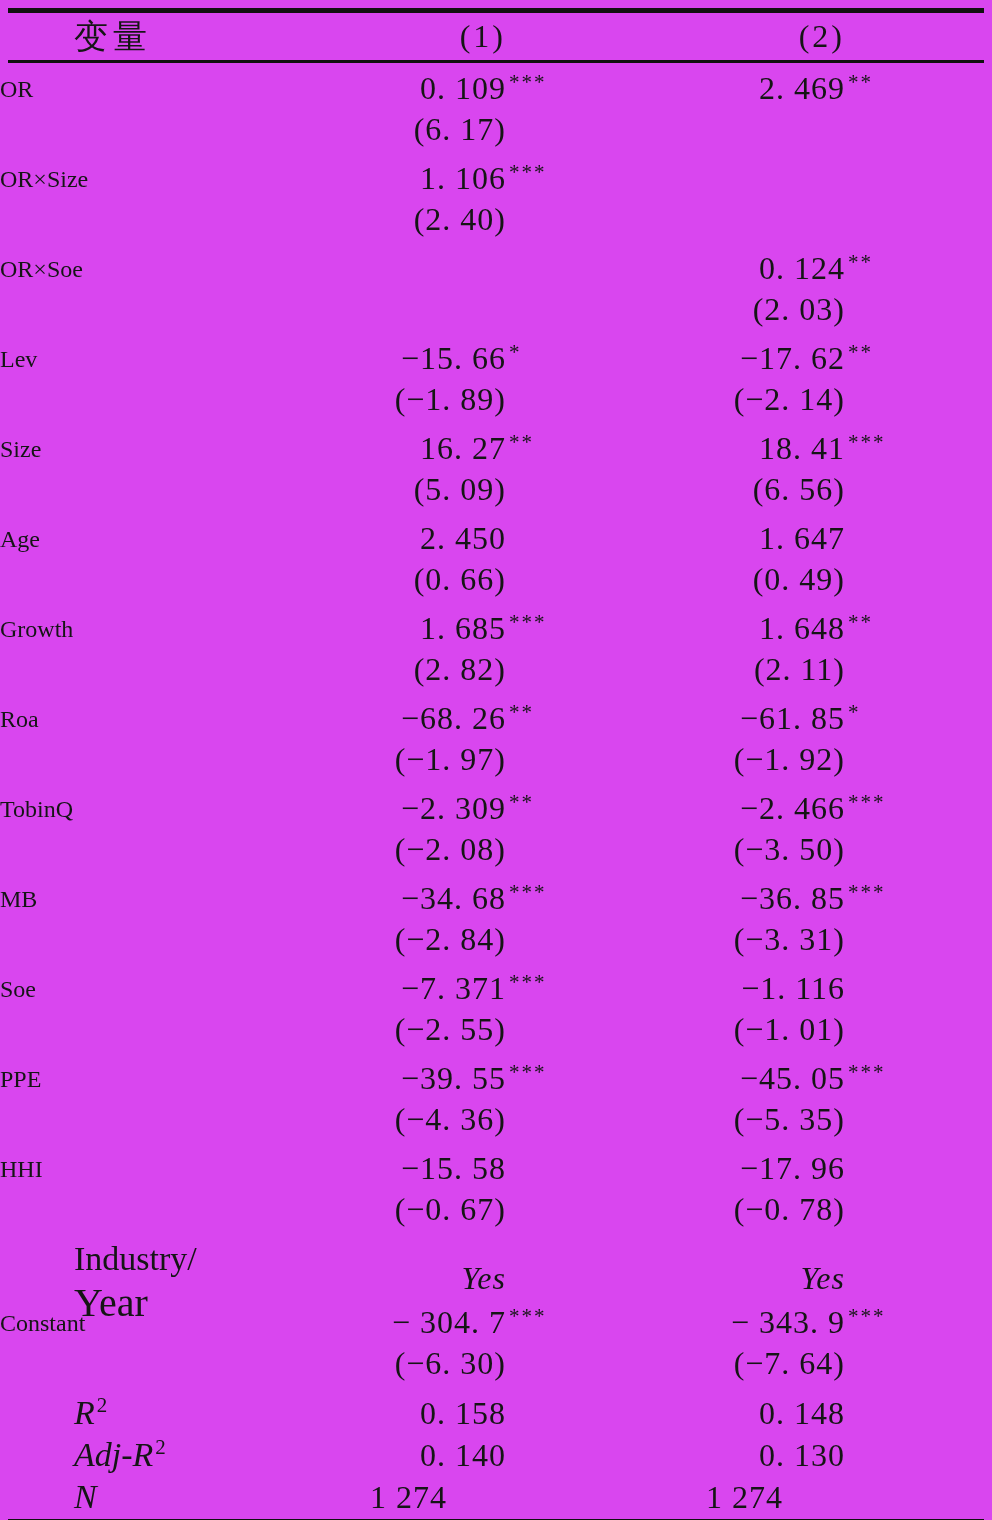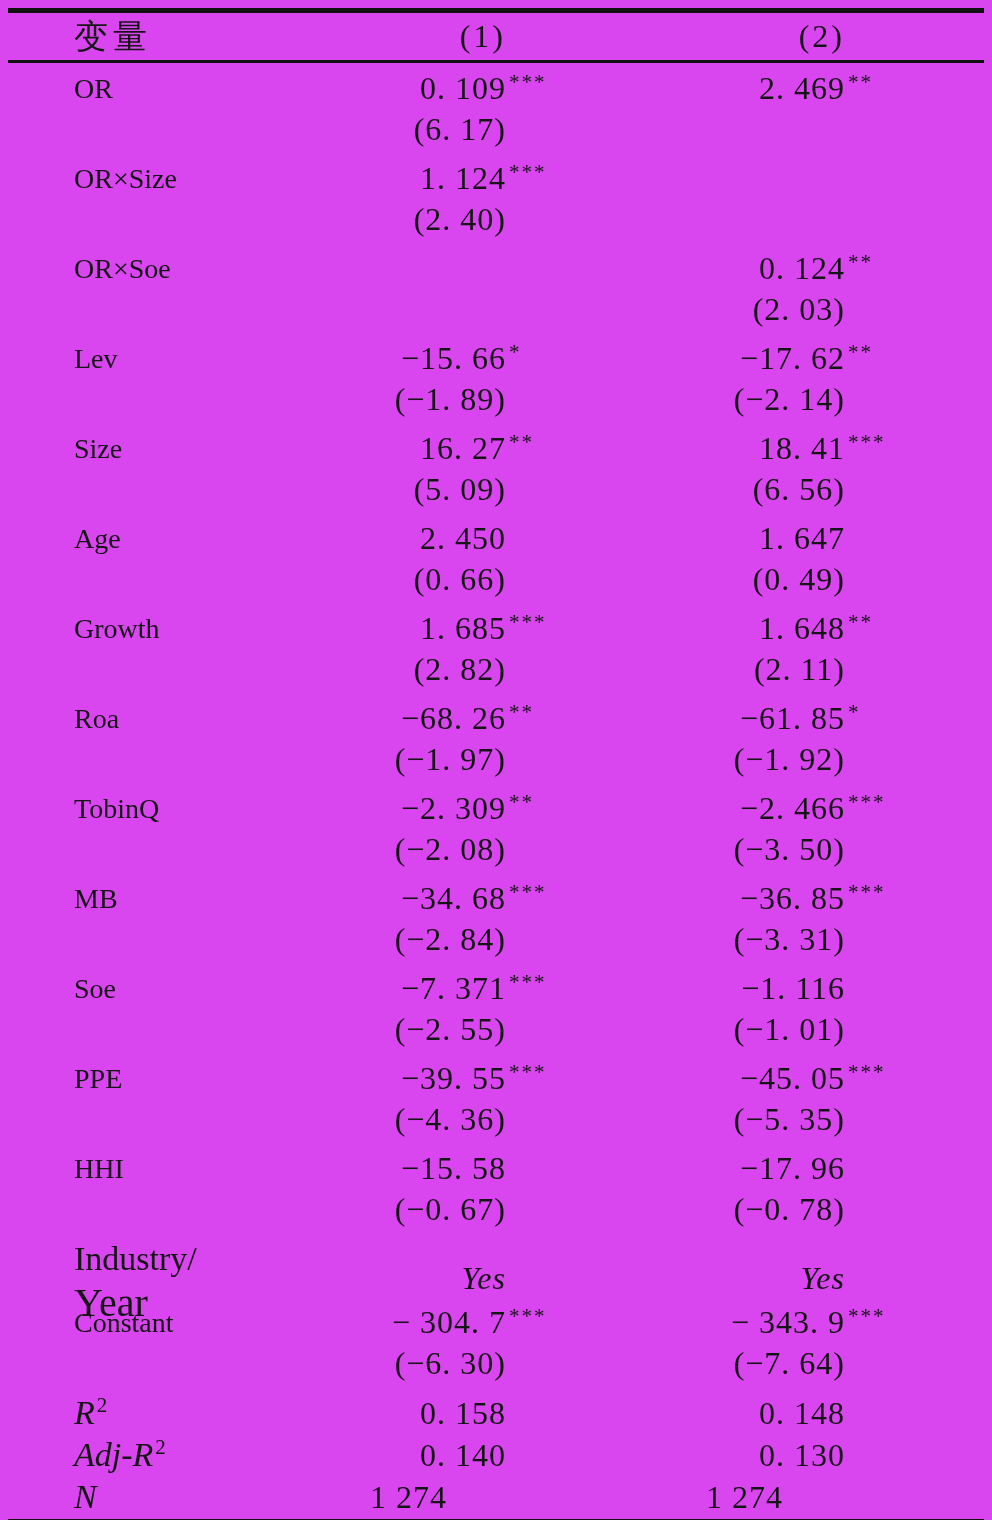--- a/index.html
+++ b/index.html
@@ -13,21 +13,21 @@
   .rule-mid{height:3px;}
   .rule-bottom{height:7px;margin-top:1px;}
 
   .grid{display:grid;grid-template-columns:330px 176px 339px 1fr;align-items:center;}
   .hrow{height:47px;}
   .h-label{padding-left:74px;font-size:34px;letter-spacing:5px;white-space:nowrap;}
   .h-col{text-align:right;font-size:32px;letter-spacing:3px;white-space:nowrap;}
 
   .tbody{padding-top:5px;}
   .line{height:41px;}
-  .lab{padding-left:74px;font-size:28px;white-space:nowrap;line-height:34px;}
+  .lab{font-size:24px;white-space:nowrap;line-height:34px;}
   .num{position:relative;text-align:right;font-size:32px;letter-spacing:1px;white-space:nowrap;line-height:41px;}
   .st{position:absolute;left:calc(100% + 3px);top:4px;font-size:21px;letter-spacing:2px;line-height:21px;}
   .group{margin-bottom:8px;}
   .it{font-style:italic;}
 
   .fe{height:64px;}
   .fe-labwrap{position:relative;height:100%;padding-left:0;}
   .fe-l1{position:absolute;left:74px;top:6px;font-size:34px;line-height:30px;white-space:nowrap;}
   .fe-l2{position:absolute;left:74px;top:50px;font-size:40px;line-height:30px;white-space:nowrap;}
   .fe .num{padding-top:16px;}
@@ -65,21 +65,21 @@
           </div>
           <div class="grid line">
             <div class="lab"></div>
             <div class="num"><span>(6. 17)</span></div>
             <div></div>
           </div>
         </div>
         <div class="group">
           <div class="grid line">
             <div class="lab">OR×Size</div>
-            <div class="num"><span>1. 124</span><span class="st">***</span></div>
+            <div class="num"><span>1. 106</span><span class="st">***</span></div>
             <div class="num"><span></span><span class="st"></span></div>
             <div></div>
           </div>
           <div class="grid line">
             <div class="lab"></div>
             <div class="num"><span>(2. 40)</span></div>
             <div class="num"><span></span></div>
             <div></div>
           </div>
         </div>

